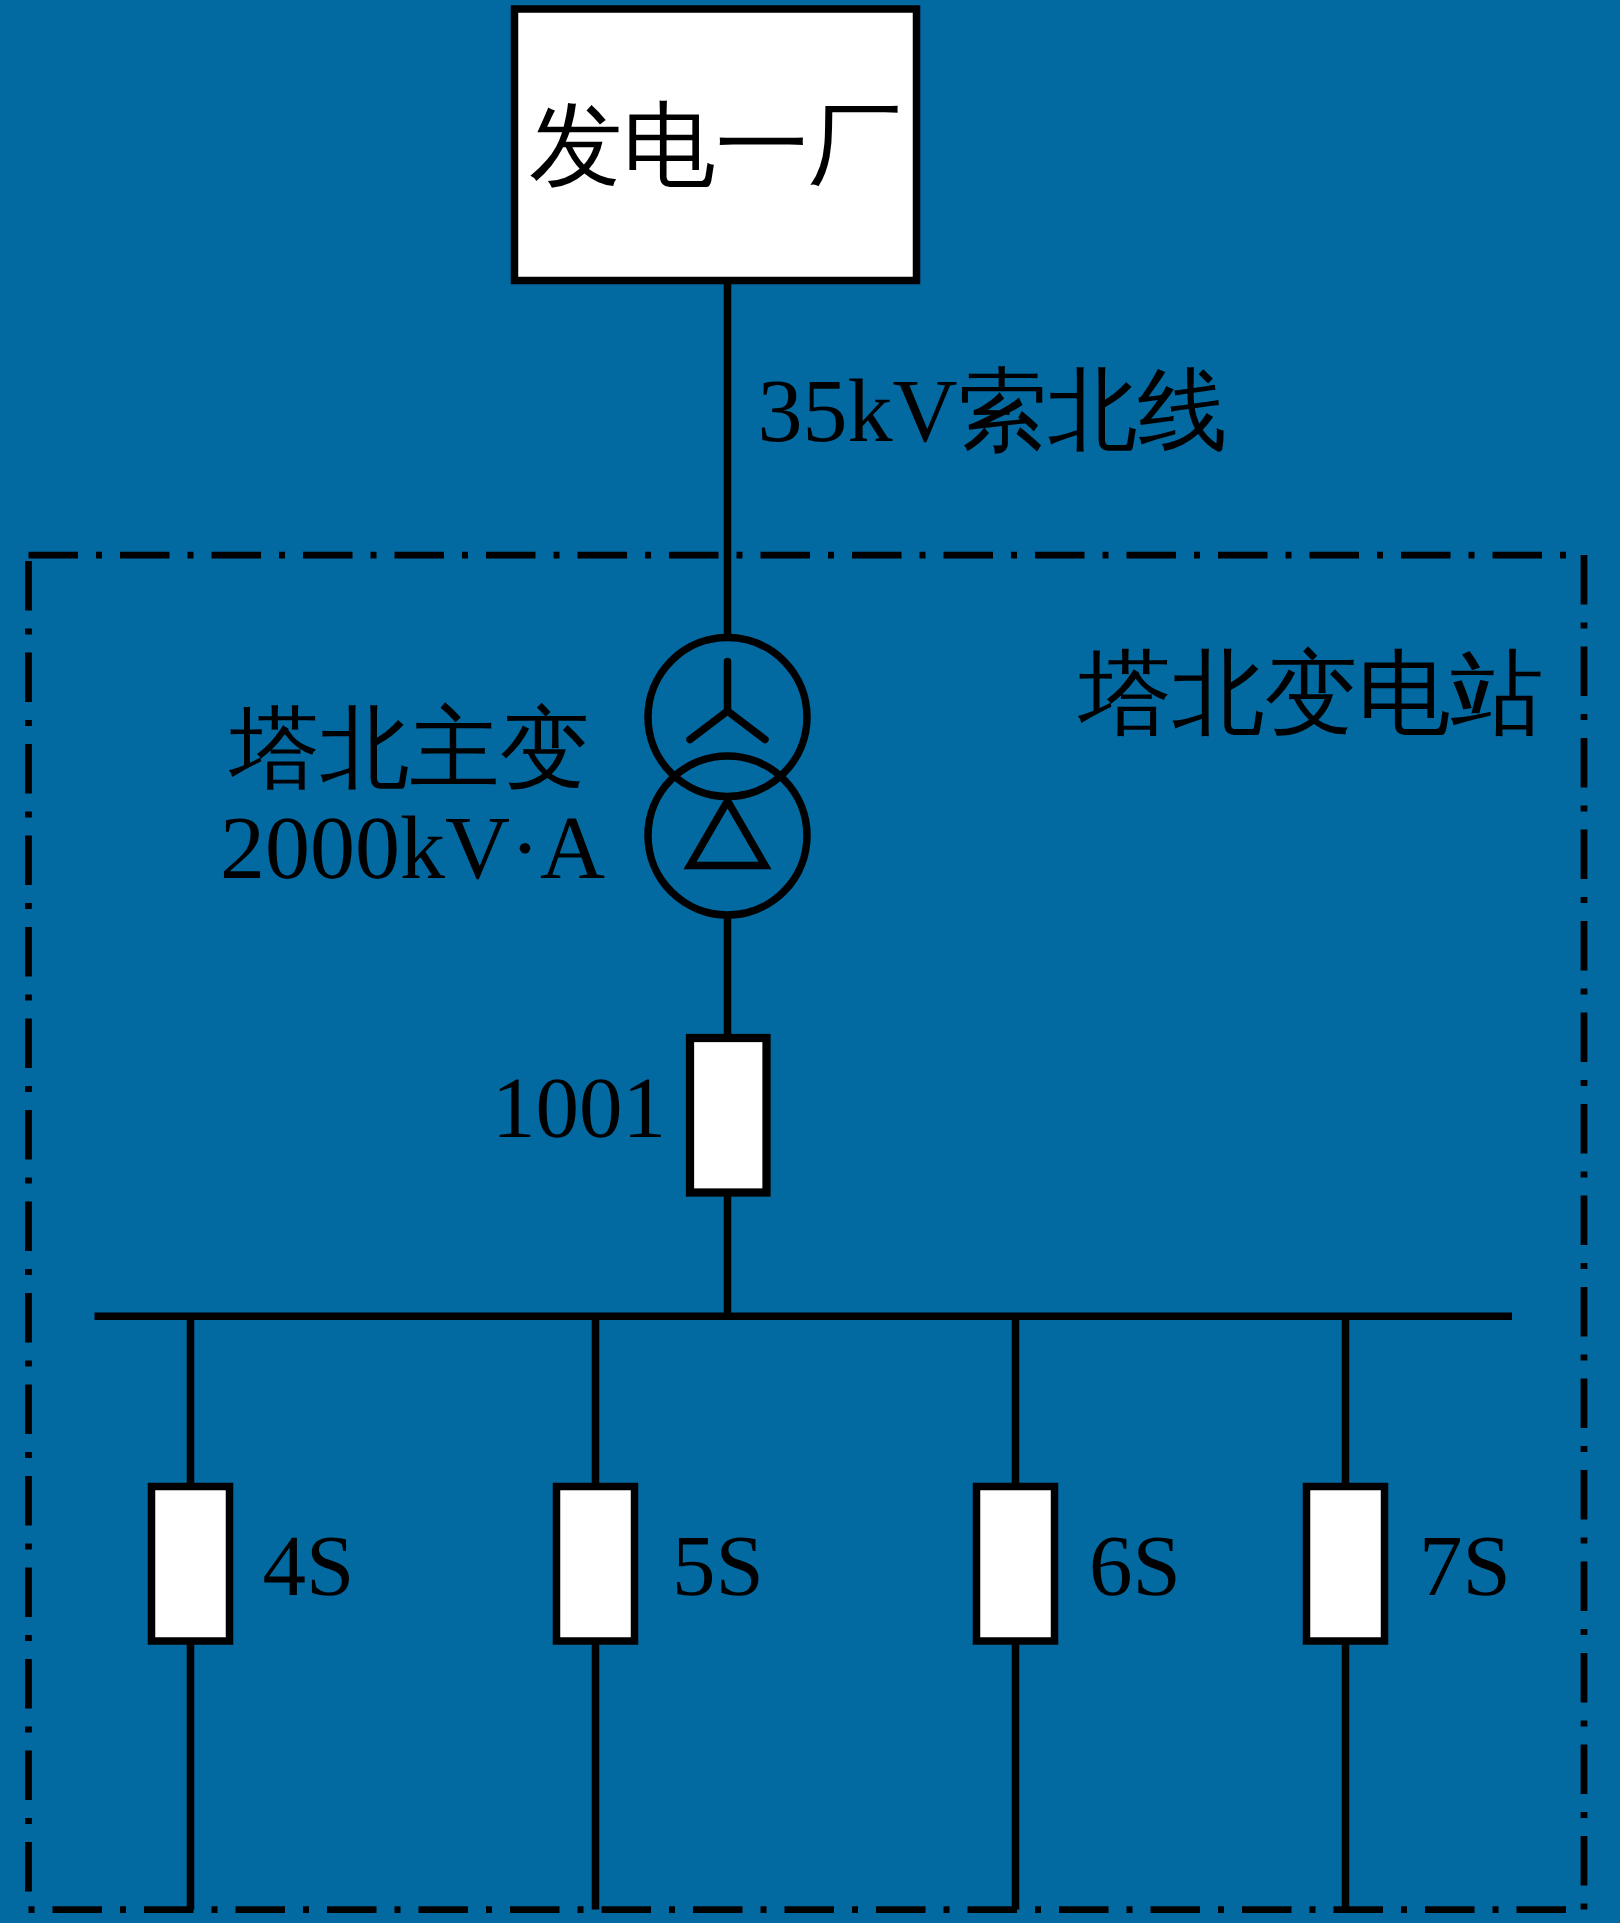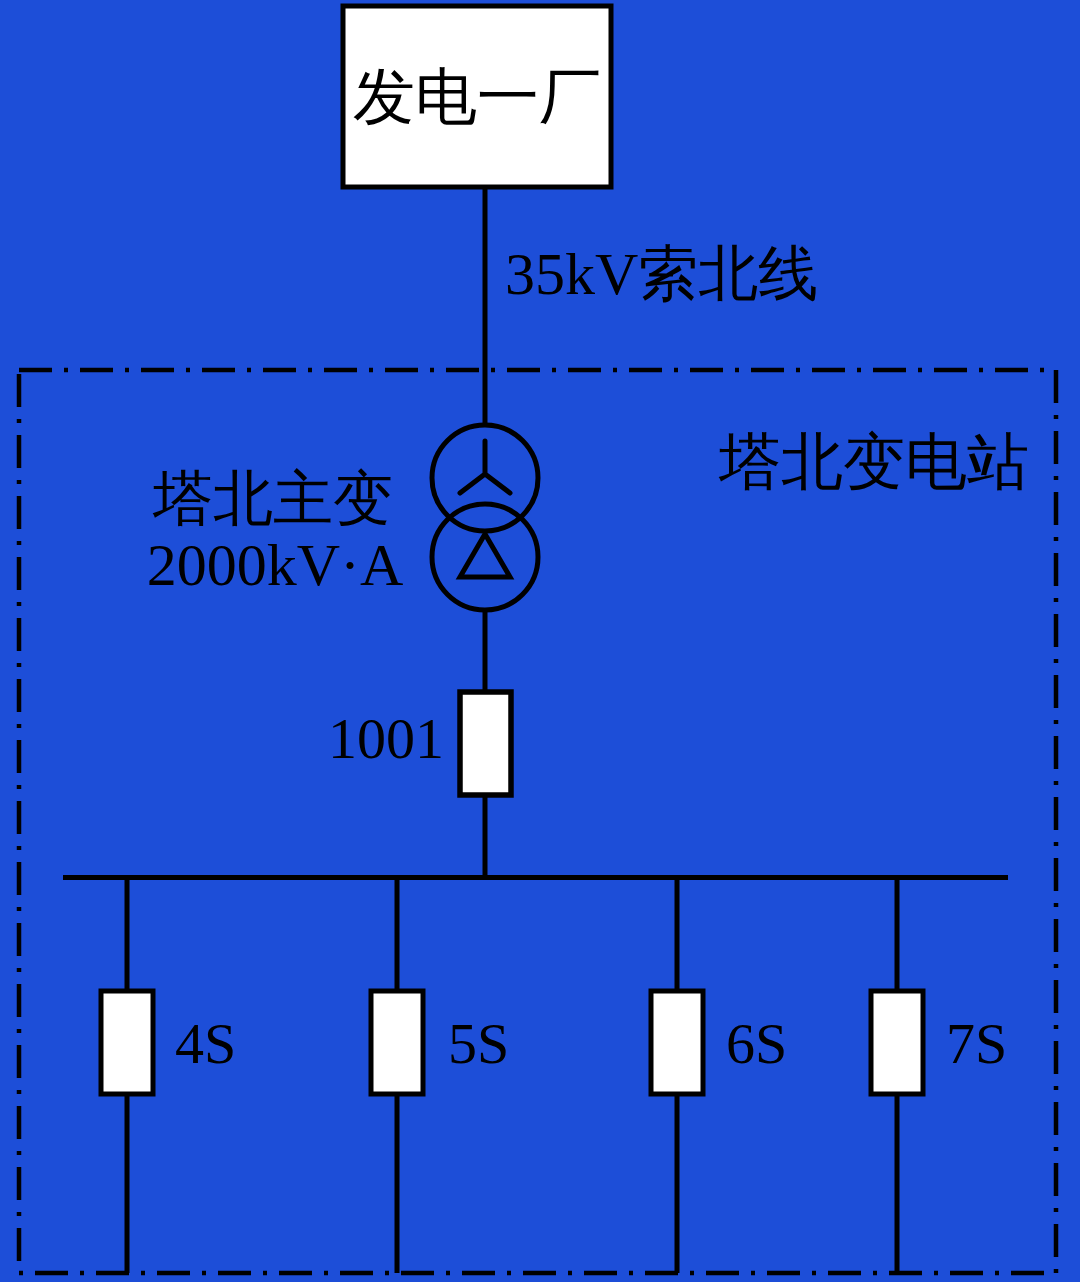--- a/index.html
+++ b/index.html
@@ -7,21 +7,21 @@
     padding: 0;
     background: #ffffff;
     width: 1080px;
     height: 1282px;
     overflow: hidden;
   }
   .stage {
     position: relative;
     width: 1080px;
     height: 1282px;
-    background: #1d4ed8;
+    background: #0369a1;
   }
   svg text {
     font-family: "Liberation Serif", "DejaVu Serif", serif;
     fill: #000000;
   }
   .cjk-label { font-size: 60px; }
   .cjk-label-lg { font-size: 62px; }
   .num-label { font-size: 58px; }
   .mixed-label { font-size: 60px; }
 </style>

